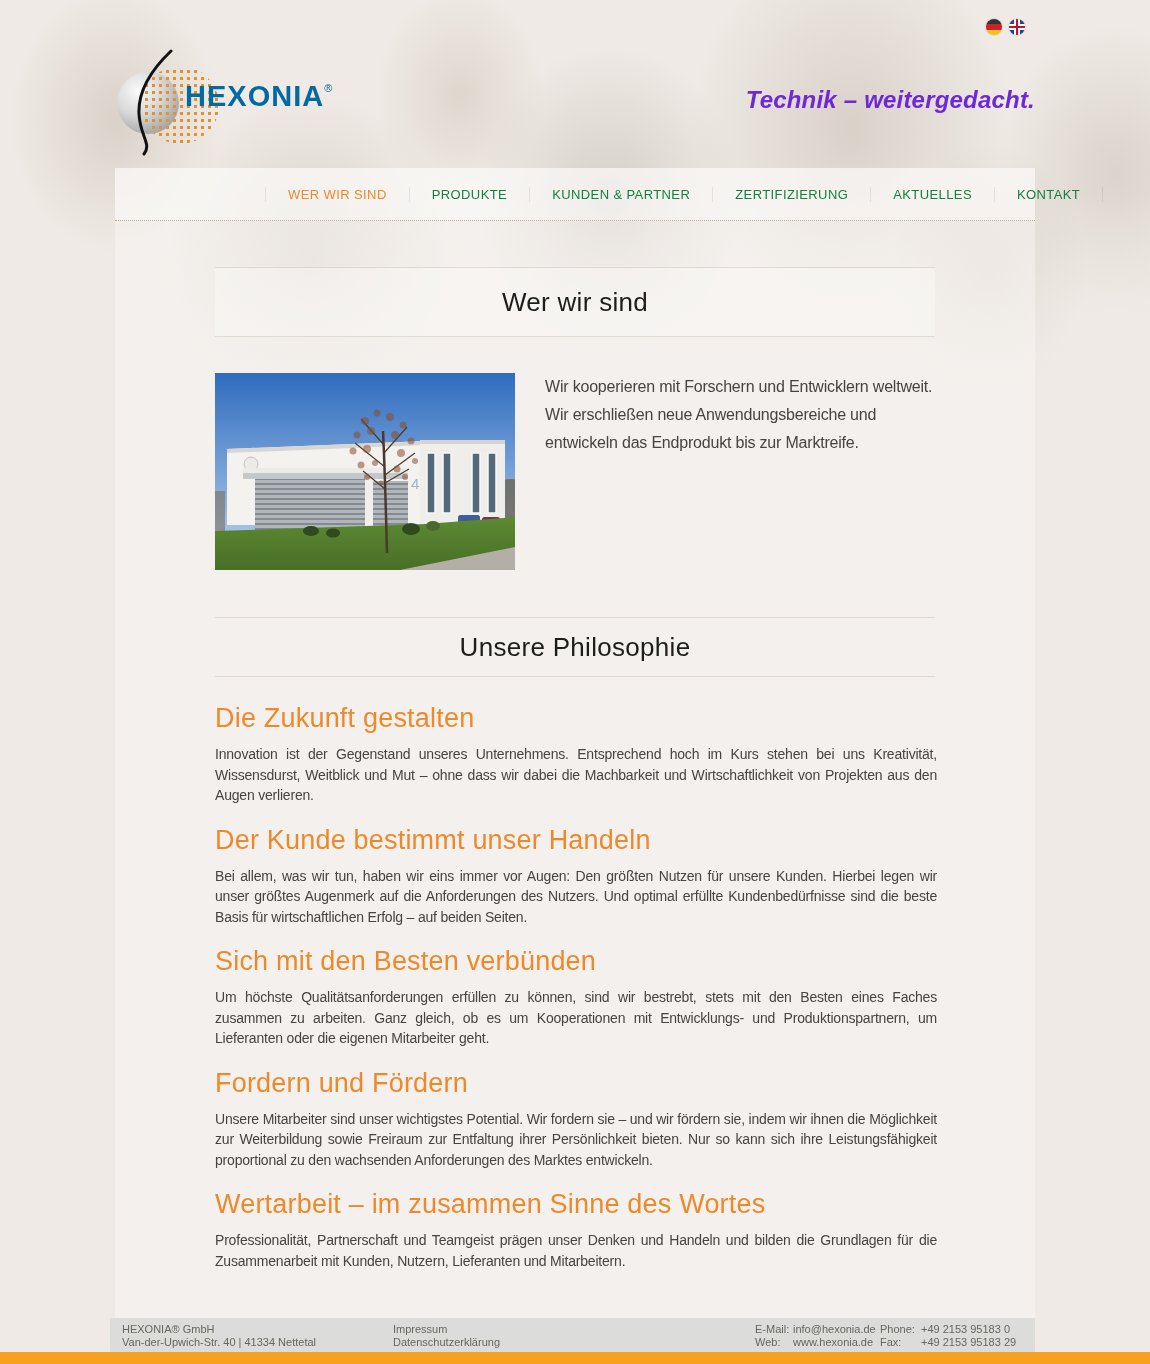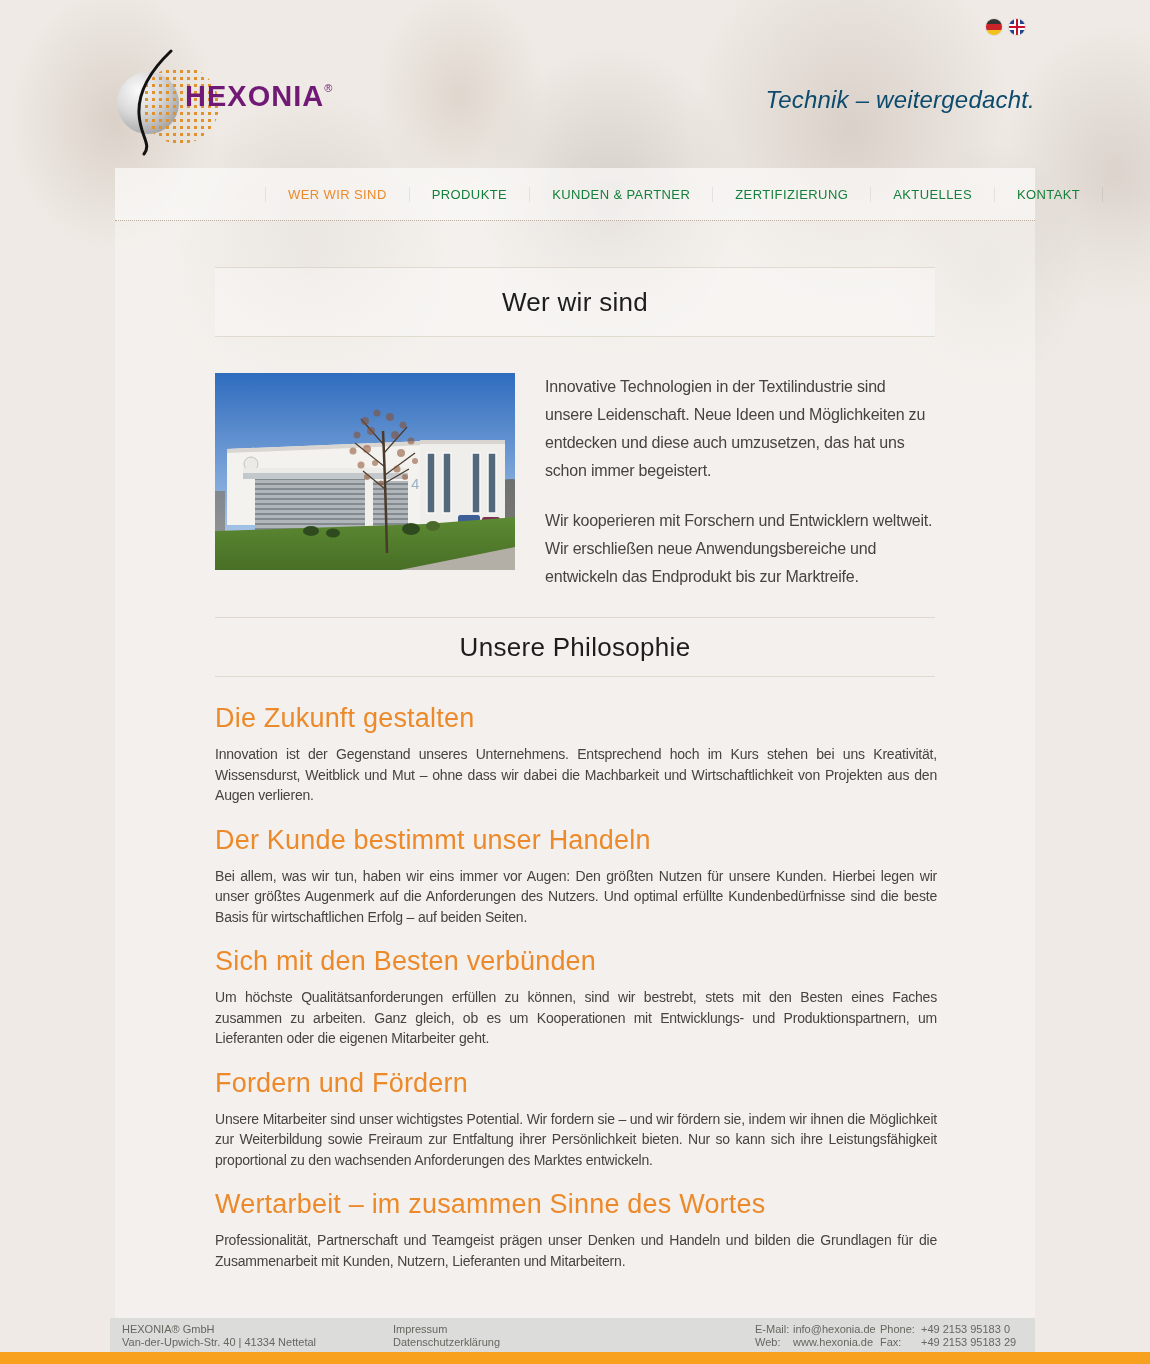--- a/index.html
+++ b/index.html
@@ -48,27 +48,27 @@
     background:radial-gradient(circle at 34% 30%, #fafafa 0%, #d9d9d9 40%, #9b9b9b 85%, #8a8a8a 100%);
   }
   .logo-dots {
     position:absolute; left:26px; top:18px; width:78px; height:78px; border-radius:50%;
     background-image:radial-gradient(#e0922d 1.5px, rgba(224,146,45,0) 1.9px);
     background-size:7px 7px; background-position:2px 2px;
   }
   .logo-curve { position:absolute; left:10px; top:0; }
   .logo-text {
     position:absolute; left:70px; top:32px;
-    font-size:29px; letter-spacing:1px; font-weight:600; color:#701a75;
+    font-size:29px; letter-spacing:1px; font-weight:600; color:#0369a1;
   }
   .logo-text sup { font-size:11px; vertical-align:14px; font-weight:400; }
   
   .tagline {
     position:absolute; left:640px; top:86px; width:395px; text-align:right;
-    font-size:24px; font-style:italic; font-weight:400; color:#0c4a6e; letter-spacing:.2px;
+    font-size:24px; font-style:italic; font-weight:700; color:#6d28d9; letter-spacing:.2px;
   }
   
   .nav-band {
     position:absolute; left:115px; top:168px; width:920px; height:53px;
     background:rgba(255,255,255,.40);
     border-bottom:1px dotted #b9a render99a;
     border-bottom:1px dotted #b9a99a;
   }
   .nav-list {
     list-style:none; display:flex; align-items:center; height:100%; padding-left:150px;
@@ -233,21 +233,20 @@
         <circle cx="200" cy="88" r="3"></circle>
       <circle cx="146" cy="92" r="3.5"></circle>
         <circle cx="160" cy="90" r="3"></circle>
         <circle cx="182" cy="96" r="3.5"></circle>
       <circle cx="152" cy="104" r="3"></circle>
         <circle cx="190" cy="104" r="3"></circle>
         <circle cx="166" cy="110" r="2.5"></circle>
     </g>
   </svg>
   <div class="intro-text">
-    <p>Innovative Technologien in der Textilindustrie sind unsere Leidenschaft. Neue Ideen und Möglichkeiten zu entdecken und diese auch umzusetzen, das hat uns schon immer begeistert.</p>
     <p>Wir kooperieren mit Forschern und Entwicklern weltweit. Wir erschließen neue Anwendungsbereiche und entwickeln das Endprodukt bis zur Marktreife.</p>
   </div>
 </div>
 
 <div class="philosophy-band">Unsere Philosophie</div>
 
 <div class="sections">
   <div class="section">
     <h3>Die Zukunft gestalten</h3>
     <p>Innovation ist der Gegenstand unseres Unternehmens. Entsprechend hoch im Kurs stehen bei uns Kreativität, Wissensdurst, Weitblick und Mut – ohne dass wir dabei die Machbarkeit und Wirtschaftlichkeit von Projekten aus den Augen verlieren.</p>

